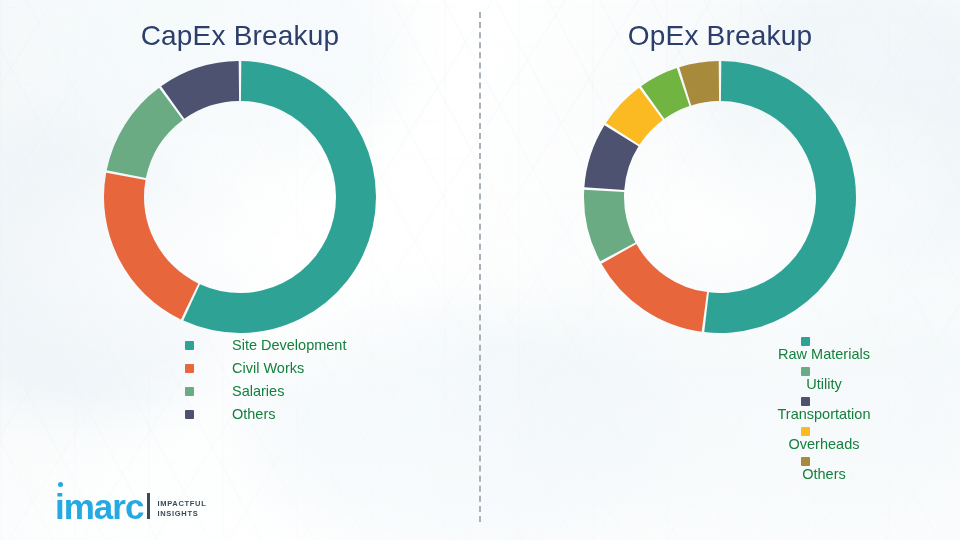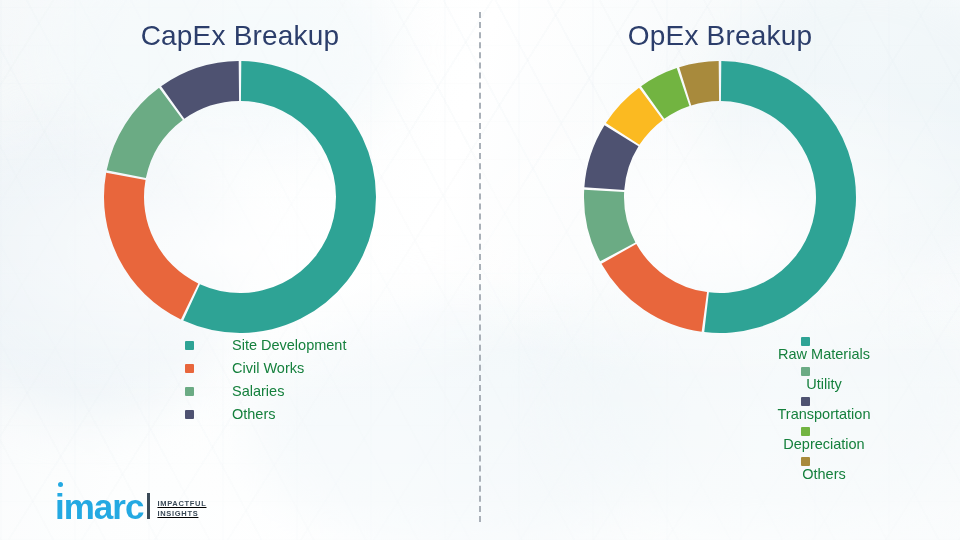--- a/index.html
+++ b/index.html
@@ -138,21 +138,20 @@
     width:3px;
     height:26px;
     background:#3b4a57;
     margin:0 7px 3px 4px;
   }
   .logo-tag {
     display:flex;
     flex-direction:column;
     justify-content:flex-end;
     margin-bottom:3px;
-    text-decoration:underline;
   }
   .logo-tag span {
     font-size:7.5px;
     font-weight:bold;
     letter-spacing:0.7px;
     color:#3b4a57;
     line-height:1.35;
   }
 </style>
 </head>
@@ -231,22 +230,22 @@
         </div>
         <div class="legend-item">
           <span class="legend-swatch" style="background: rgb(107, 171, 132);"></span>
           <span class="legend-label">Utility</span>
         </div>
         <div class="legend-item">
           <span class="legend-swatch" style="background: rgb(78, 82, 113);"></span>
           <span class="legend-label">Transportation</span>
         </div>
         <div class="legend-item">
-          <span class="legend-swatch" style="background: rgb(114, 180, 65);"></span>
-          <span class="legend-label">Depreciation</span>
+          <span class="legend-swatch" style="background: rgb(251, 186, 33);"></span>
+          <span class="legend-label">Overheads</span>
         </div>
         <div class="legend-item">
           <span class="legend-swatch" style="background: rgb(168, 138, 60);"></span>
           <span class="legend-label">Others</span>
         </div>
       </div>
   </div>
 
   <div class="logo">
     <div class="logo-mark">

